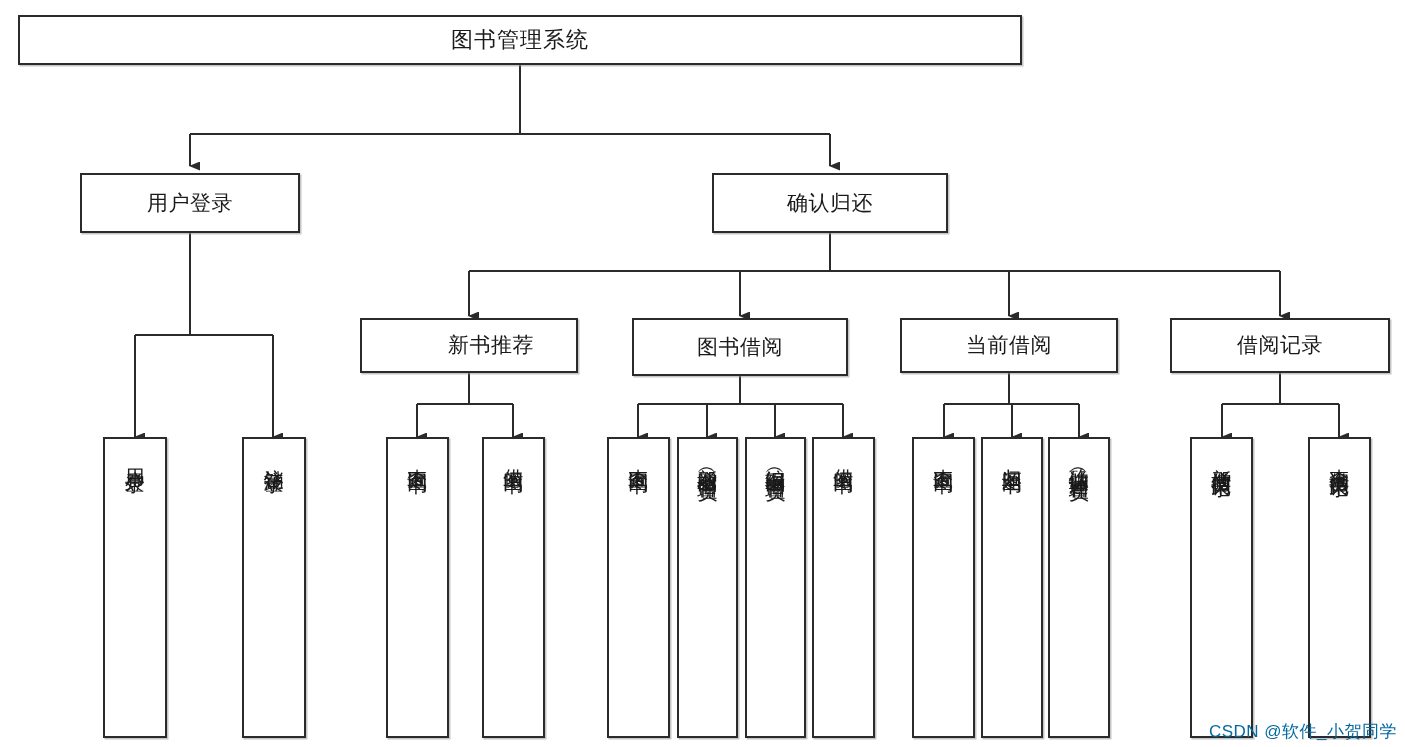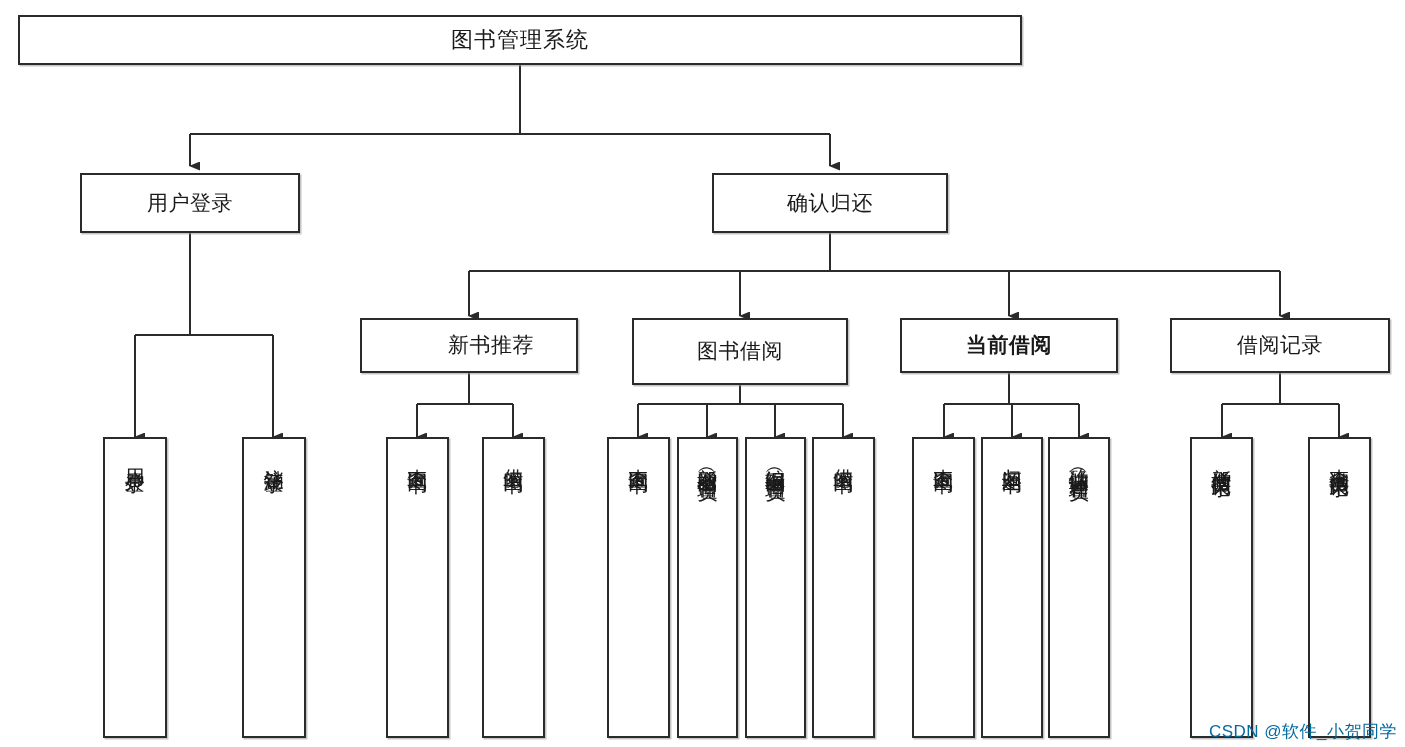--- a/index.html
+++ b/index.html
@@ -132,25 +132,25 @@
   </div>
 
   <div class="node h" style="left:712px; top:173px; width:236px; height:60px;">
     <span class="lbl">确认归还</span>
   </div>
 
   <div class="node h" style="left:360px; top:318px; width:218px; height:55px;padding-left:44px;">
     <span class="lbl">新书推荐</span>
   </div>
 
-  <div class="node h" style="left:632px; top:318px; width:216px; height:67px;align-items:center;">
+  <div class="node h" style="left:632px; top:318px; width:216px; height:58px;align-items:center;">
     <span class="lbl">图书借阅</span>
   </div>
 
-  <div class="node h" style="left:900px; top:318px; width:218px; height:55px;font-weight:bold;">
+  <div class="node h" style="left:900px; top:318px; width:218px; height:55px;">
     <span class="lbl">当前借阅</span>
   </div>
 
   <div class="node h" style="left:1170px; top:318px; width:220px; height:55px;font-family:Liberation Serif, serif;">
     <span class="lbl">借阅记录</span>
   </div>
 
   <div class="node v" style="left:103px; top:437px; width:64px; height:301px;">
     <span class="lbl">用户登录</span>
   </div>

